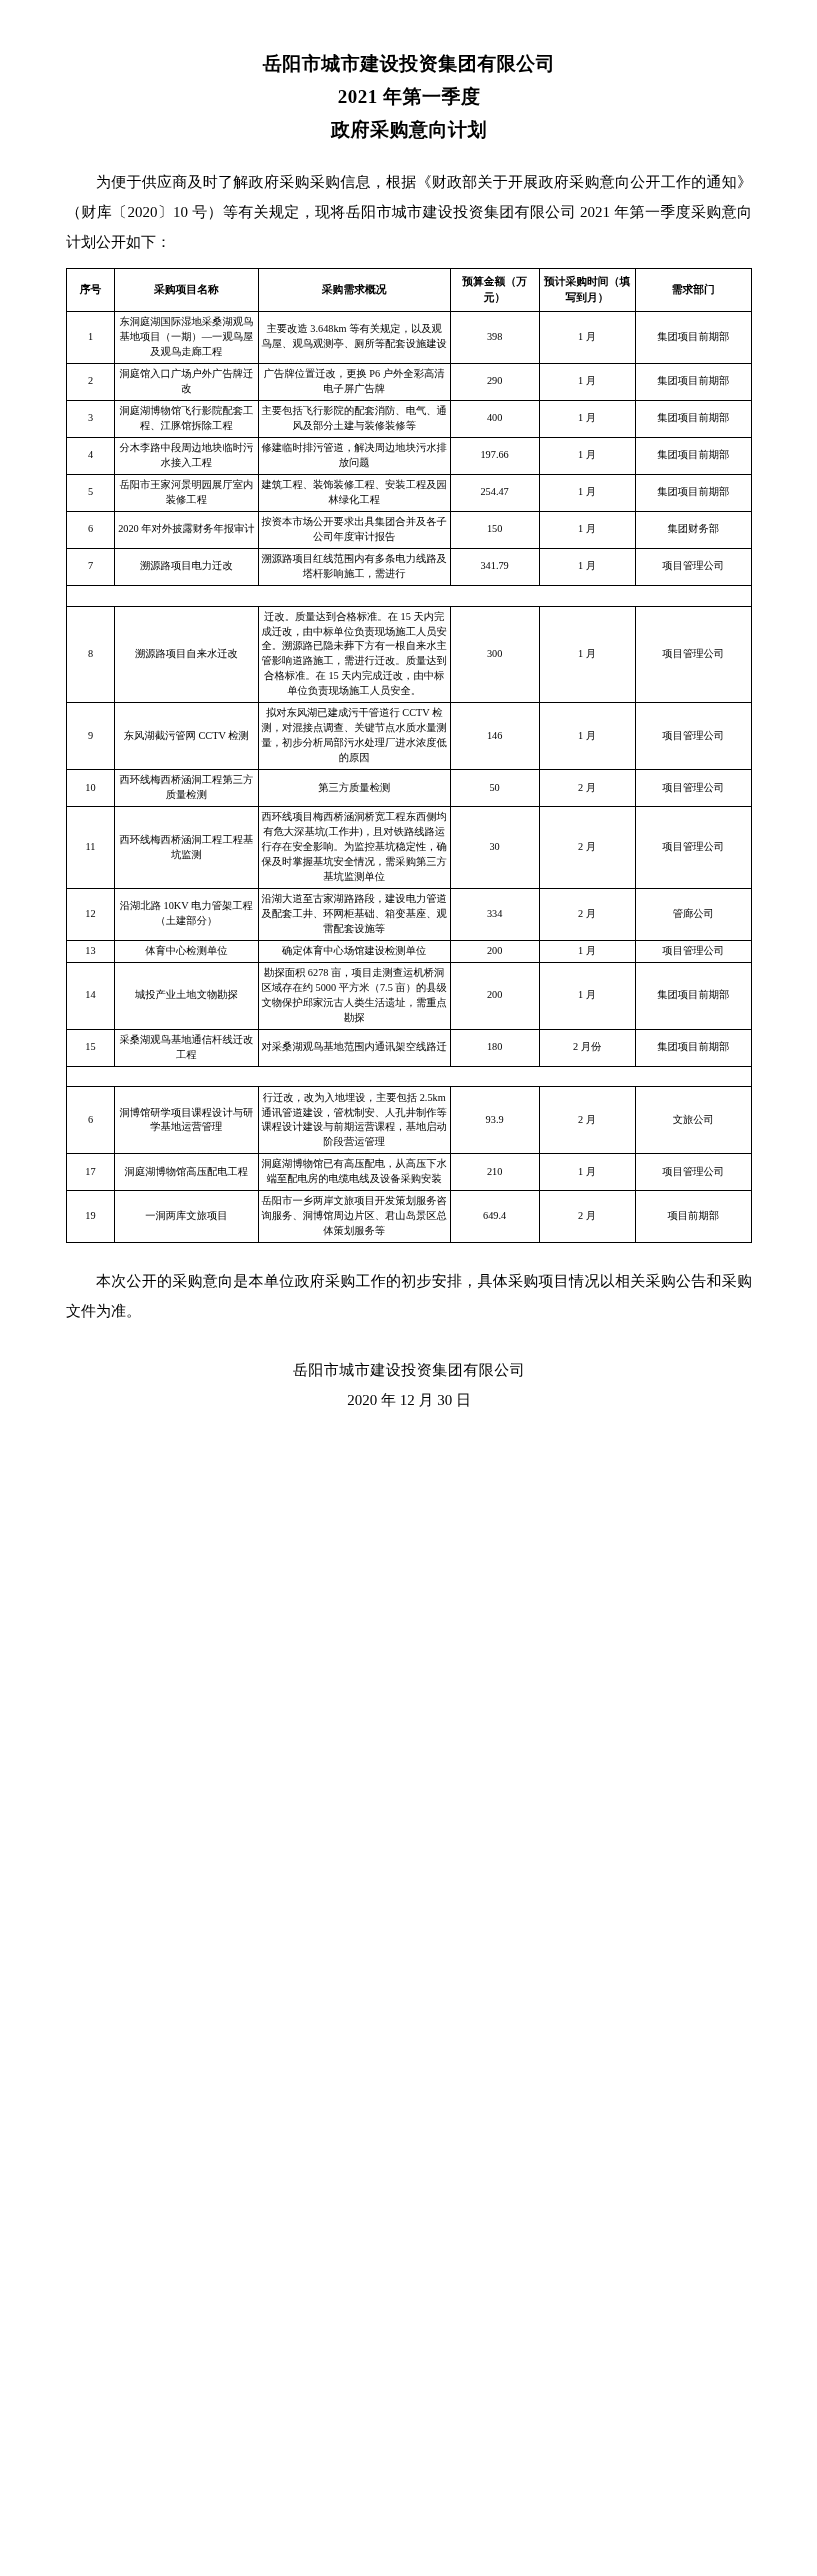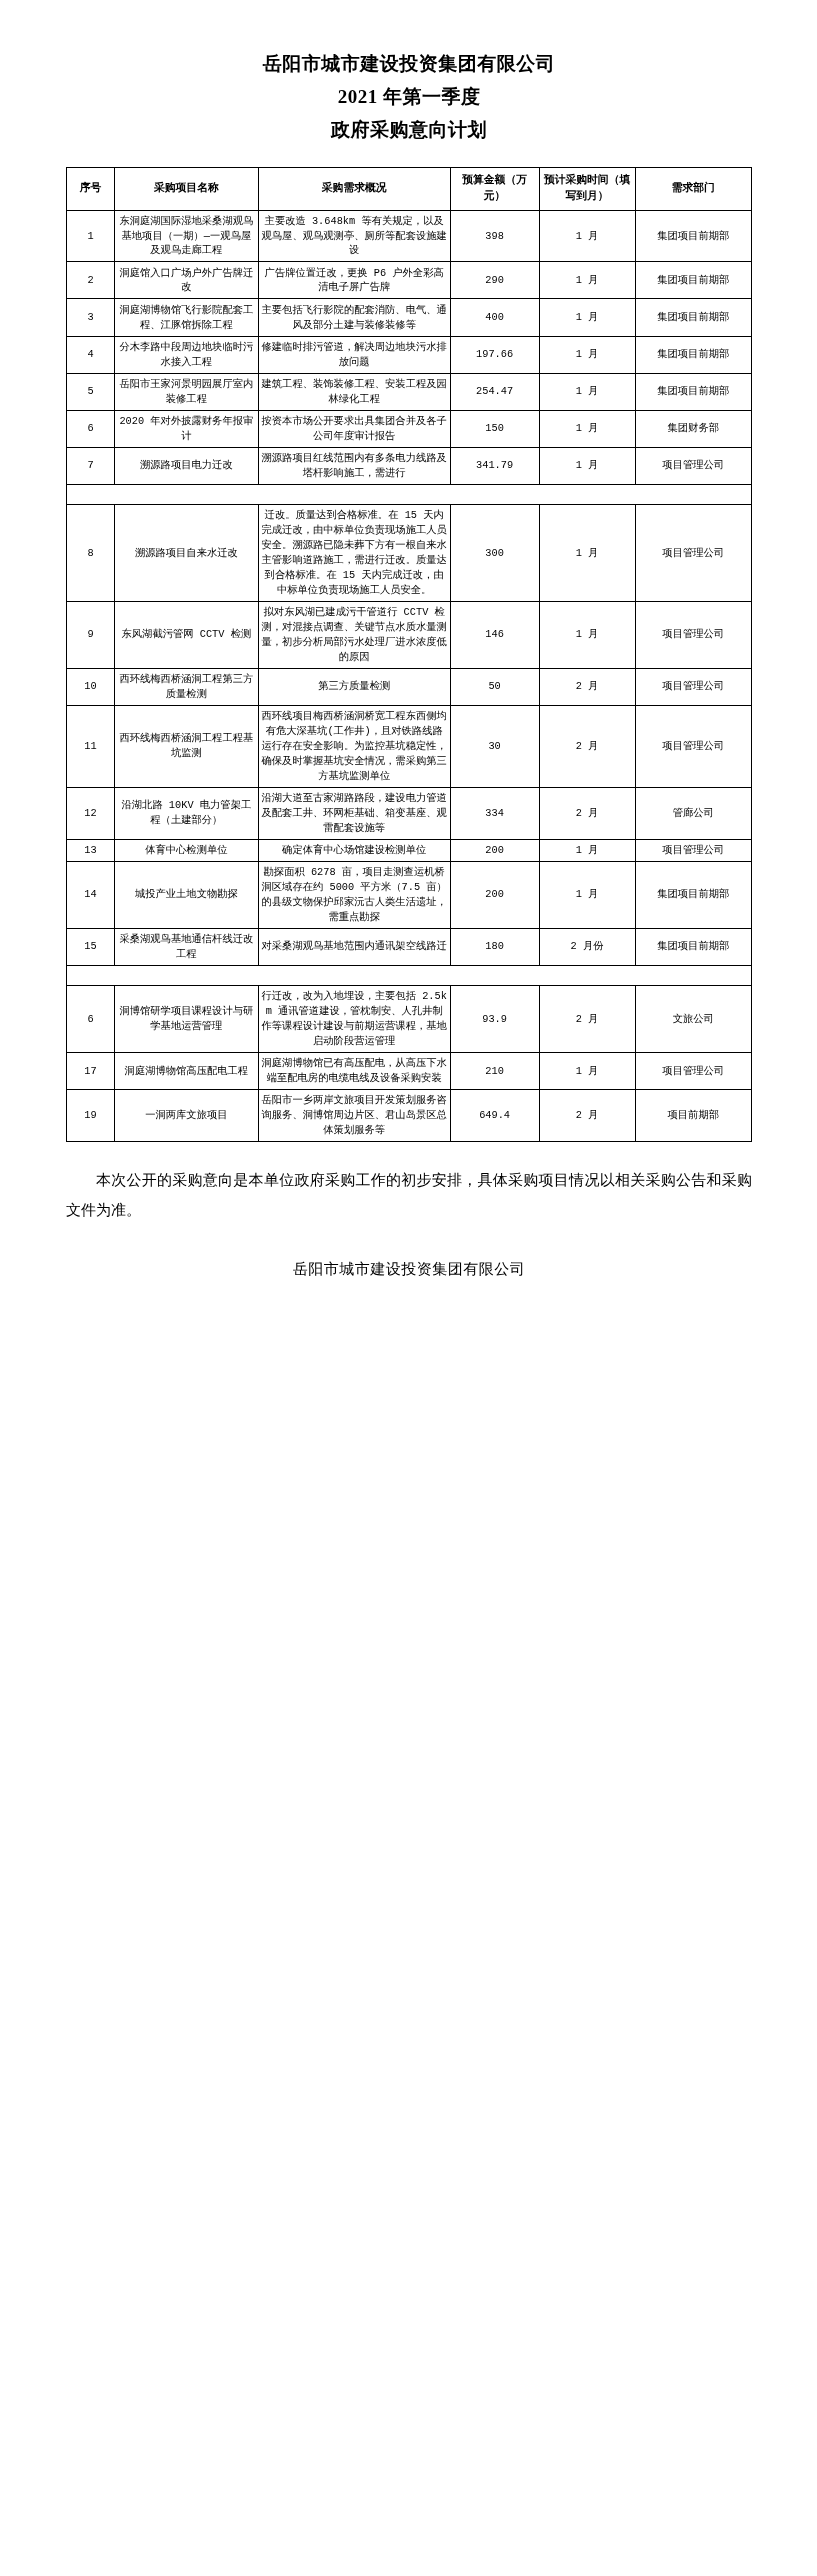--- a/index.html
+++ b/index.html
@@ -35,21 +35,20 @@
     line-height: 2.0;
     text-indent: 2em;
     margin: 0 0 2.1px 0;
     text-align: justify;
   }
   table.purchase {
     border-collapse: collapse;
     width: 100%;
     margin-top: 11.3px;
     table-layout: fixed;
-    font-family: Liberation Mono, monospace;
   }
   table.purchase th, table.purchase td {
     border: 0.5px solid #000;
     vertical-align: middle;
     text-align: center;
     font-size: 10.3px;
     line-height: 1.45;
     padding: 3.1px 2.6px;
     word-break: break-all;
   }
@@ -91,20 +90,21 @@
 <body>
 
 <div class="page">
 
   <div class="title-block">
     <div class="title-line">岳阳市城市建设投资集团有限公司</div>
     <div class="title-line">2021 年第一季度</div>
     <div class="title-line">政府采购意向计划</div>
   </div>
 
+  <p class="para">为便于供应商及时了解政府采购采购信息，根据《财政部关于开展政府采购意向公开工作的通知》（财库〔2020〕10 号）等有关规定，现将岳阳市城市建设投资集团有限公司 2021 年第一季度采购意向计划公开如下：</p>
 
   <table class="purchase">
     <colgroup>
       <col class="col-no">
       <col class="col-name">
       <col class="col-desc">
       <col class="col-amount">
       <col class="col-time">
       <col class="col-dept">
     </colgroup>
@@ -269,16 +269,17 @@
           <td>2 月</td>
           <td>项目前期部</td>
         </tr>
       </tbody>
   </table>
 
   <p class="para closing">本次公开的采购意向是本单位政府采购工作的初步安排，具体采购项目情况以相关采购公告和采购文件为准。</p>
 
   <div class="sign">
     <div class="sign-org">岳阳市城市建设投资集团有限公司</div>
+    <div class="sign-date">2020 年 12 月 30 日</div>
   </div>
 
 </div>
 
 
 </body></html>

